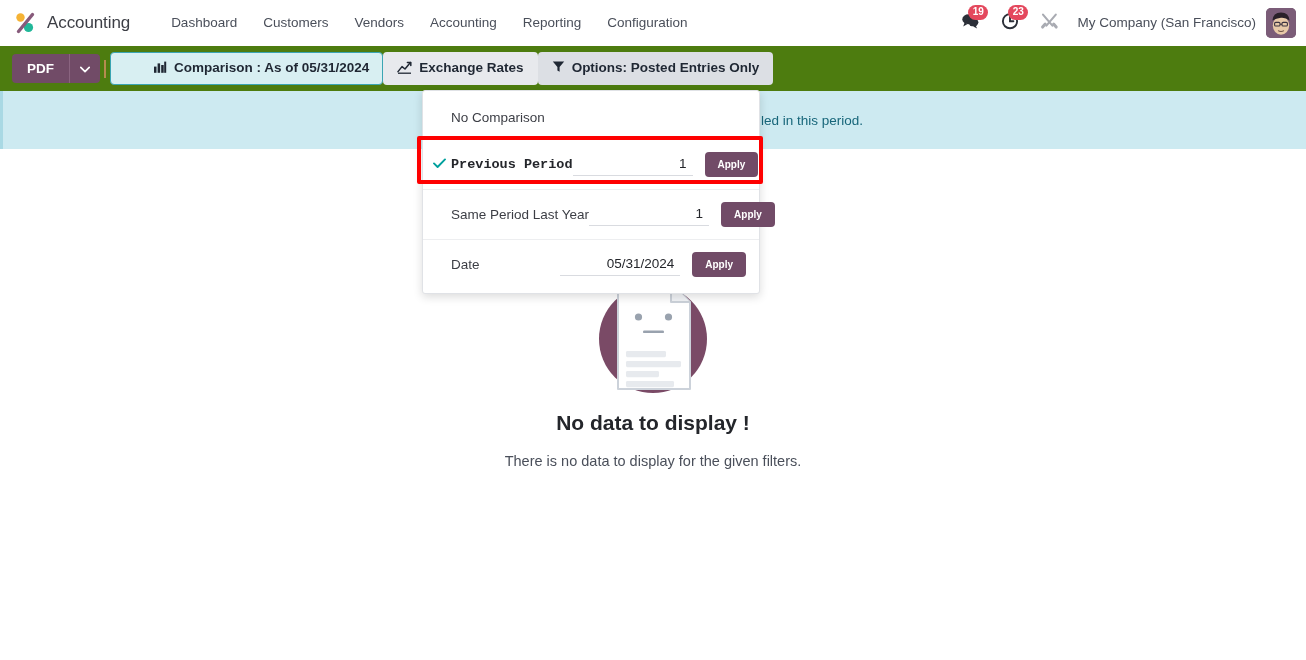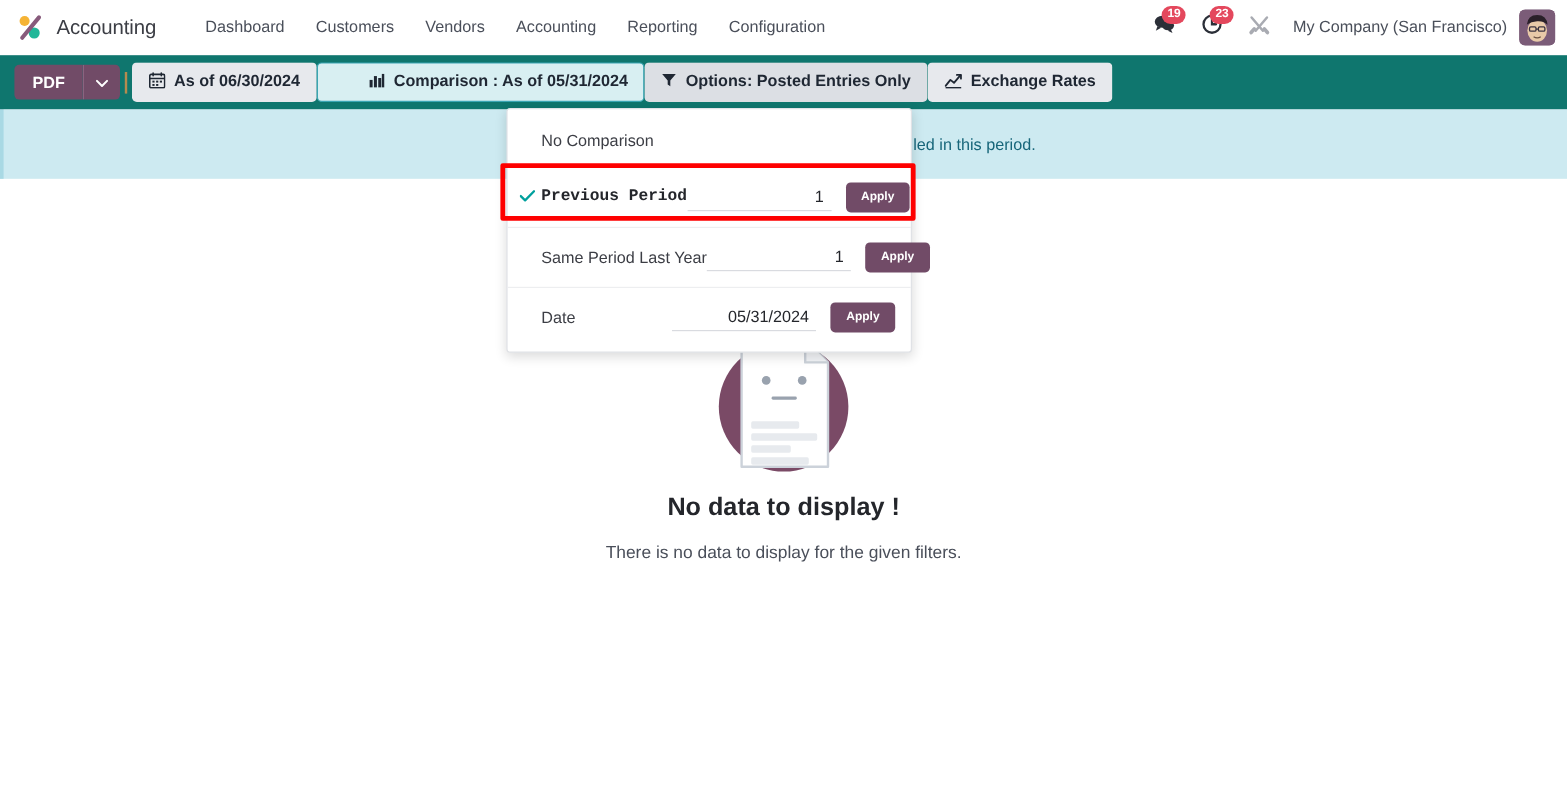--- a/index.html
+++ b/index.html
@@ -79,21 +79,21 @@
     overflow: hidden;
     cursor: pointer;
     background: #7b5c78;
     display: block;
   }
 
   
   .control-bar {
     position: relative;
     height: 45px;
-    background: #0f766e;
+    background: #4d7c0f;
     display: flex;
     align-items: center;
     padding: 0 12px;
     gap: 0;
     z-index: 40;
   }
   .btn-pdf-group { display: flex; }
   .btn-pdf {
     background: #714b67;
     color: #fff;
@@ -348,66 +348,51 @@
         <svg width="10" height="7" viewBox="0 0 10 7" aria-hidden="true">
           <path d="M0.8 1.4 L5 5.6 L9.2 1.4" fill="none" stroke="#ffffff" stroke-width="1.7" stroke-linecap="round" stroke-linejoin="round"></path>
         </svg>
       </span>
     </button>
   </div>
 
 
   <div class="bar-divider"></div>
 
-  <button class="btn-light">
-    <span>
-      <svg width="14" height="14" viewBox="0 0 14 14" aria-hidden="true">
-        <rect x="0.8" y="2" width="12.4" height="11.2" rx="1.2" fill="none" stroke="#1f2733" stroke-width="1.3"></rect>
-        <path d="M0.8 5.4 H13.2" stroke="#1f2733" stroke-width="1.3"></path>
-        <path d="M3.6 0.8 V3.2 M10.4 0.8 V3.2" stroke="#1f2733" stroke-width="1.3" stroke-linecap="round"></path>
-        <rect x="3" y="7.2" width="1.8" height="1.6" fill="#1f2733"></rect>
-        <rect x="6.1" y="7.2" width="1.8" height="1.6" fill="#1f2733"></rect>
-        <rect x="9.2" y="7.2" width="1.8" height="1.6" fill="#1f2733"></rect>
-        <rect x="3" y="10" width="1.8" height="1.6" fill="#1f2733"></rect>
-        <rect x="6.1" y="10" width="1.8" height="1.6" fill="#1f2733"></rect>
-      </svg>
-    </span>
-    <span>As of 06/30/2024</span>
-  </button>
 
   <button class="btn-light active">
     <span>
       <svg width="14" height="14" viewBox="0 0 14 14" aria-hidden="true">
         <rect x="1" y="6.6" width="2.5" height="6.2" fill="#1f2733"></rect>
         <rect x="4.6" y="3.4" width="2.5" height="9.4" fill="#1f2733"></rect>
         <rect x="8.2" y="5" width="2.5" height="7.8" fill="#1f2733"></rect>
         <rect x="11.2" y="1.6" width="2" height="11.2" fill="#1f2733"></rect>
       </svg>
     </span>
     <span>Comparison : As of 05/31/2024</span>
   </button>
 
-  <button class="btn-light darker">
-    <span>
-      <svg width="13" height="13" viewBox="0 0 13 13" aria-hidden="true">
-        <path d="M0.8 1.6 H12.2 L7.6 7 V11.8 L5.4 10.4 V7 Z" fill="#1f2733"></path>
-      </svg>
-    </span>
-    <span>Options: Posted Entries Only</span>
-  </button>
-
   <button class="btn-light">
     <span>
       <svg width="15" height="14" viewBox="0 0 15 14" aria-hidden="true">
         <path d="M1 11.6 L5 6.6 L8 9 L13.4 2.6" fill="none" stroke="#1f2733" stroke-width="1.5" stroke-linecap="round" stroke-linejoin="round"></path>
         <path d="M10.4 2.4 H13.8 V5.6" fill="none" stroke="#1f2733" stroke-width="1.5" stroke-linecap="round" stroke-linejoin="round"></path>
         <path d="M1 13.2 H14" stroke="#1f2733" stroke-width="1.3"></path>
       </svg>
     </span>
     <span>Exchange Rates</span>
+  </button>
+
+  <button class="btn-light darker">
+    <span>
+      <svg width="13" height="13" viewBox="0 0 13 13" aria-hidden="true">
+        <path d="M0.8 1.6 H12.2 L7.6 7 V11.8 L5.4 10.4 V7 Z" fill="#1f2733"></path>
+      </svg>
+    </span>
+    <span>Options: Posted Entries Only</span>
   </button>
 </div>
 
 <div class="info-banner">
   <span class="info-banner-text" style="margin-left:742px;">led in this period.</span>
 </div>
 
 <div class="content-area">
   <div class="empty-illustration">
     <svg width="120" height="118" viewBox="0 0 120 118" aria-hidden="true">

